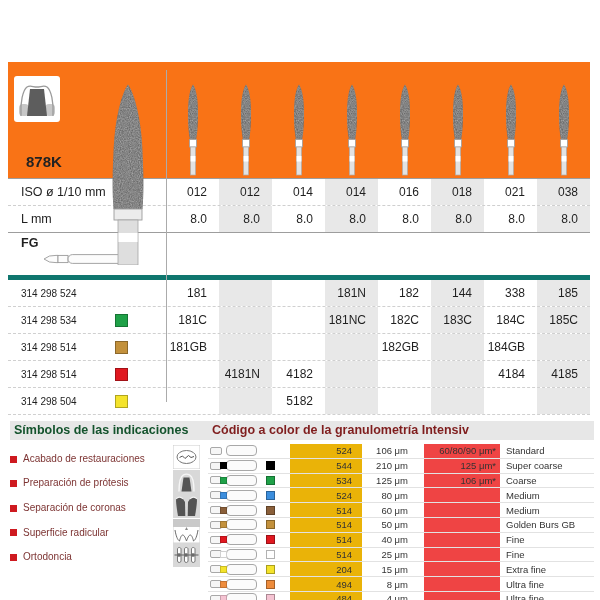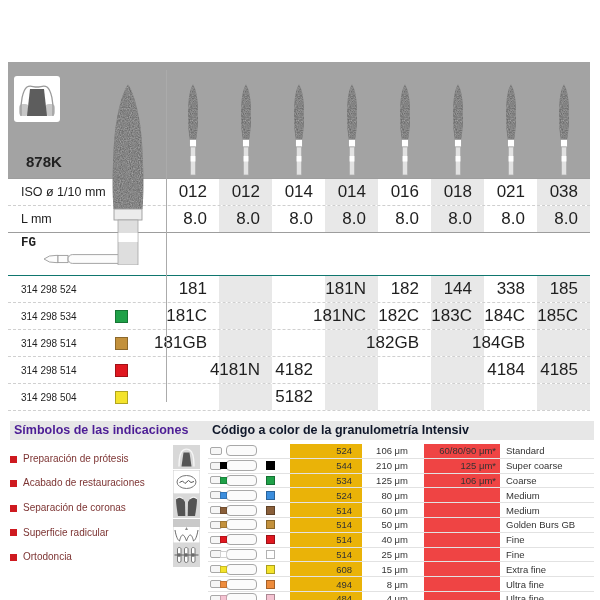--- a/index.html
+++ b/index.html
@@ -8,55 +8,55 @@
     background:#ffffff;
     font-family:"Liberation Sans", sans-serif;
     color:#1f1f1f;
     -webkit-font-smoothing:antialiased;
   }
 
   
   .product-table{position:absolute;left:8px;top:62px;width:582px;height:340px;}
   .vline{position:absolute;left:158px;top:8px;bottom:0;width:1px;background:#ababab;z-index:3;}
 
-  .pt-header{position:relative;height:116px;background:#a3a3a3;}
+  .pt-header{position:relative;height:116px;background:#f97316;}
   .brand-box{position:absolute;left:6px;top:14px;width:46px;height:46px;background:#ffffff;border-radius:3px;}
   .model-label{position:absolute;left:18px;bottom:8px;font-size:15px;font-weight:bold;color:#222;}
   .header-burs{position:absolute;left:158px;top:0;width:424px;height:116px;display:grid;grid-template-columns:repeat(8,53px);}
   .hb-cell{display:flex;justify-content:center;align-items:flex-start;padding-top:21px;}
   .big-bur{position:absolute;left:98px;top:21px;z-index:2;}
 
   .pt-row{display:grid;grid-template-columns:158px repeat(8,53px);align-items:stretch;background:#fff;}
   .pt-row .rlabel{display:flex;align-items:center;padding-left:13px;font-size:12.5px;}
   .cells{display:contents;}
-  .cells span{display:flex;align-items:center;justify-content:flex-end;padding-right:12px;font-size:17px;}
+  .cells span{display:flex;align-items:center;justify-content:flex-end;padding-right:12px;font-size:12px;}
   .striped .cells span:nth-child(even){background:#e8e8e8;}
 
   .row-iso{height:26px;border-top:1px solid #9d9d9d;border-bottom:1px dashed #cfcfcf;}
   .row-lmm{height:26px;border-bottom:1px solid #9d9d9d;}
-  .row-fg{height:42px;border-bottom:1px solid #0f766e;font-family:Liberation Mono, monospace;}
+  .row-fg{height:42px;border-bottom:5px solid #0f766e;}
   .row-fg .rlabel{flex-direction:column;align-items:flex-start;justify-content:flex-start;padding-top:3px;}
   .row-fg .rlabel b{font-size:12.5px;}
   .fg-bur{margin:2px 0 0 22px;}
   .row-order{height:26px;border-bottom:1px dashed #d0d0d0;}
   .row-order .rlabel{font-size:10px;}
   .swatch{width:13px;height:13px;margin-left:auto;margin-right:38px;border:1px solid rgba(0,0,0,.28);box-sizing:border-box;}
   .no-swatch{visibility:hidden;}
 
   
   .sec-title{height:19px;box-sizing:border-box;padding:2px 0 0 4px;font-size:12.5px;font-weight:bold;background:#e7e7e7;}
   .indications{position:absolute;left:10px;top:421px;width:194px;}
-  .indications .sec-title{color:#4c1d95;width:200px;}
+  .indications .sec-title{color:#14532d;width:200px;}
   .ind-list{margin-top:5px;}
   .ind-item{display:grid;grid-template-columns:13px 1fr 31px;align-items:center;height:24.6px;}
   .bullet{width:7px;height:7px;background:#ce1a20;}
   .ind-label{font-size:10px;color:#7d3433;line-height:1.05;}
 
   .grit{position:absolute;left:208px;top:421px;width:386px;}
-  .grit .sec-title{color:#0f172a;}
+  .grit .sec-title{color:#7f1d1d;}
   .grit-rows{margin-top:4px;}
   .grit-row{display:grid;grid-template-columns:58px 24px 72px 62px 76px 1fr;align-items:center;height:13.8px;border-bottom:1px solid #e2e2e2;font-size:9.5px;color:#333;}
   .g-code{background:#eab308;text-align:right;padding-right:10px;height:100%;display:flex;align-items:center;justify-content:flex-end;box-sizing:border-box;}
   .g-grit{text-align:right;padding-right:16px;}
   .g-alt{background:#ef4444;text-align:right;padding-right:4px;height:100%;display:flex;align-items:center;justify-content:flex-end;box-sizing:border-box;}
   .g-name{padding-left:6px;}
   .g-swatch{width:9px;height:9px;border:1px solid rgba(0,0,0,.3);box-sizing:border-box;}
   .lbur{display:flex;align-items:center;padding-left:2px;}
   .lbur-tip{width:10px;height:6px;border:1px solid #a8a8a8;border-radius:2px;background:#f6f6f6;}
   .lbur-band{width:7px;height:7px;margin-left:-2px;z-index:1;border:1px solid rgba(0,0,0,.18);box-sizing:border-box;background:#f6f6f6;}
@@ -264,38 +264,38 @@
     </div>
 </div>
 
 <div class="indications">
   <div class="sec-title">Símbolos de las indicaciones</div>
   <div class="ind-list">
 
 
     <div class="ind-item">
       <span class="bullet"></span>
+      <span class="ind-label">Acabado de restauraciones</span>
+      <span>
+        <svg width="27" height="24" viewBox="0 0 27 24">
+          <rect width="27" height="24" fill="#ffffff" stroke="#cccccc"></rect>
+          <ellipse cx="13.5" cy="12" rx="9.5" ry="6.5" fill="#ffffff" stroke="#777777" stroke-width="1"></ellipse>
+          <path d="M6.5 12.5 L9.5 11 L12 13.5 L15.5 10.5 L18 12.5 L21 11.5" fill="none" stroke="#555555" stroke-width="1"></path>
+        </svg>
+      </span>
+    </div>
+
+    <div class="ind-item">
+      <span class="bullet"></span>
       <span class="ind-label">Preparación de prótesis</span>
       <span>
         <svg width="27" height="24" viewBox="0 0 27 24">
           <rect width="27" height="24" fill="#d8d8d8"></rect>
           <path d="M6 21.5 C6 12 8 6 10.5 4.8 C12.5 3.9 14.5 3.9 16.5 4.8 C19 6 21 12 21 21.5" fill="none" stroke="#f6f6f6" stroke-width="1.4"></path>
           <path d="M8.5 21.5 L10.5 7.5 L16.5 7.5 L18.5 21.5 Z" fill="#555555"></path>
-        </svg>
-      </span>
-    </div>
-
-    <div class="ind-item">
-      <span class="bullet"></span>
-      <span class="ind-label">Acabado de restauraciones</span>
-      <span>
-        <svg width="27" height="24" viewBox="0 0 27 24">
-          <rect width="27" height="24" fill="#ffffff" stroke="#cccccc"></rect>
-          <ellipse cx="13.5" cy="12" rx="9.5" ry="6.5" fill="#ffffff" stroke="#777777" stroke-width="1"></ellipse>
-          <path d="M6.5 12.5 L9.5 11 L12 13.5 L15.5 10.5 L18 12.5 L21 11.5" fill="none" stroke="#555555" stroke-width="1"></path>
         </svg>
       </span>
     </div>
 
     <div class="ind-item">
       <span class="bullet"></span>
       <span class="ind-label">Separación de coronas</span>
       <span>
         <svg width="27" height="24" viewBox="0 0 27 24">
           <rect width="27" height="24" fill="#d8d8d8"></rect>
@@ -445,21 +445,21 @@
         <span class="g-name">Fine</span>
       </div>
 
       <div class="grit-row">
         <span class="lbur">
           <span class="lbur-tip"></span>
           <span class="lbur-band" style="background-color: rgb(244, 227, 43);"></span>
           <span class="lbur-body"></span>
         </span>
         <span class="g-swatch" style="background-color: rgb(244, 227, 43);"></span>
-        <span class="g-code">608</span>
+        <span class="g-code">204</span>
         <span class="g-grit">15 μm</span>
         <span class="g-alt"></span>
         <span class="g-name">Extra fine</span>
       </div>
 
       <div class="grit-row">
         <span class="lbur">
           <span class="lbur-tip"></span>
           <span class="lbur-band" style="background-color: rgb(238, 140, 60);"></span>
           <span class="lbur-body"></span>

